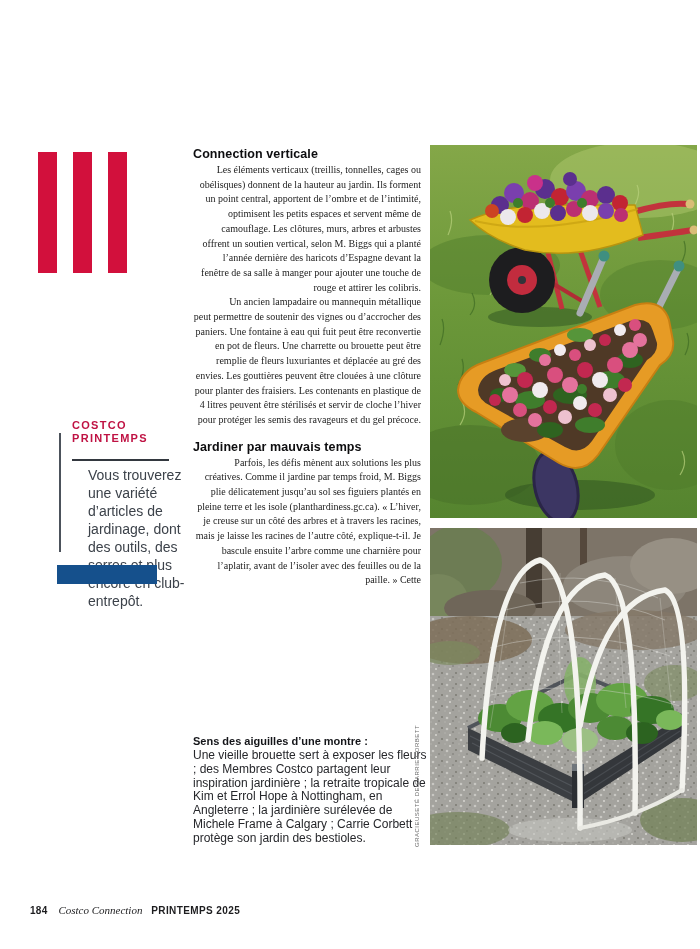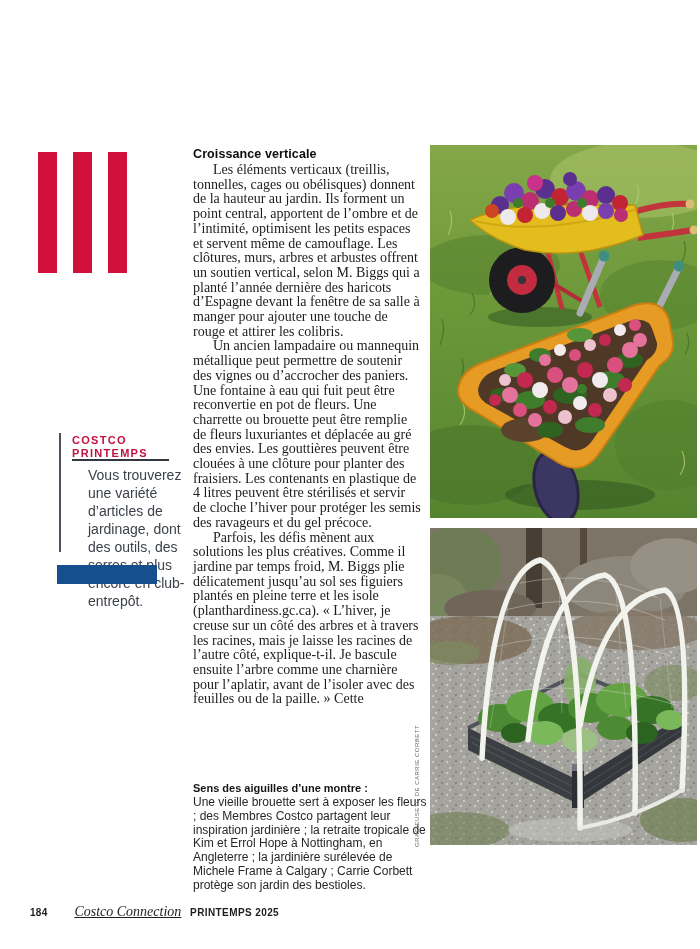--- a/index.html
+++ b/index.html
@@ -5,49 +5,49 @@
   html,body{margin:0;padding:0;}
   body{width:700px;height:949px;background:#ffffff;font-family:"Liberation Sans",sans-serif;}
   .page{position:relative;width:700px;height:949px;background:#ffffff;overflow:hidden;}
 
   
   .red-bar{position:absolute;top:152px;width:19px;height:121px;background:#d2103c;}
   .red-bar.b1{left:38px;} .red-bar.b2{left:73px;} .red-bar.b3{left:108px;}
 
   
   .sidebar-rule{position:absolute;left:59px;top:433px;width:2px;height:119px;background:#4c525b;}
-  .brand{position:absolute;left:72px;top:434px;font-size:11px;font-weight:bold;letter-spacing:1.3px;color:#bf1243;line-height:12.5px;}
+  .brand{position:absolute;left:72px;top:419px;font-size:11px;font-weight:bold;letter-spacing:1.3px;color:#bf1243;line-height:12.5px;}
   .brand span{display:block;}
   .brand-hr{position:absolute;left:72px;top:459px;width:97px;height:2px;background:#33383f;}
   .sidebar-body{position:absolute;left:88px;top:466px;width:104px;font-size:14px;line-height:18px;color:#3c424a;}
   .blue-bar{position:absolute;left:57px;top:565px;width:100px;height:19px;background:#15508c;}
 
   
   .article{position:absolute;left:193px;top:147px;width:228px;color:#1c1c1c;}
   .article .hd{font-size:12.5px;font-weight:bold;color:#0d0d0f;margin:0 0 2px 0;letter-spacing:0.1px;}
   .article .hd2{margin-top:12px;}
-  .article p{font-family:"Liberation Serif",serif;font-size:14px;line-height:14.7px;margin:0;text-indent:20px;}
-
-  
-  .caption{position:absolute;left:193px;top:782px;width:238px;color:#26272b;}
+  .article p{font-family:"Liberation Serif",serif;font-size:10px;line-height:14.7px;margin:0;text-indent:20px;text-align:right;}
+
+  
+  .caption{position:absolute;left:193px;top:735px;width:238px;color:#26272b;}
   .caption .cap-title{font-size:11px;font-weight:bold;color:#141519;margin-bottom:2px;}
   .caption .cap-body{font-size:12px;line-height:13.8px;}
 
   
   .photo-top{position:absolute;left:430px;top:145px;width:267px;height:373px;overflow:hidden;}
   .photo-bottom{position:absolute;left:430px;top:528px;width:267px;height:317px;overflow:hidden;}
   .photo-top svg,.photo-bottom svg{display:block;}
 
   
   .credit{position:absolute;left:414px;top:847px;transform-origin:0 0;transform:rotate(-90deg);font-size:6px;letter-spacing:0.5px;color:#6b6b6b;white-space:nowrap;}
 
   
   .footer{position:absolute;left:30px;top:904px;font-size:10px;color:#1d1d1f;}
   .footer .num{font-weight:bold;letter-spacing:0.3px;}
-  .footer .mag{font-family:"Liberation Serif",serif;font-style:italic;font-size:14px;margin-left:24px;text-decoration:underline;}
+  .footer .mag{font-family:"Liberation Serif",serif;font-style:italic;font-size:11px;margin-left:8px;}
   .footer .issue{font-weight:bold;margin-left:6px;letter-spacing:0.4px;}
 </style>
 </head>
 <body>
 
 <div class="page">
 
   <div class="red-bar b1"></div>
   <div class="red-bar b2"></div>
   <div class="red-bar b3"></div>
@@ -55,23 +55,24 @@
   <div class="sidebar-rule"></div>
   <div class="brand">
     <span>COSTCO</span>
     <span>PRINTEMPS</span>
   </div>
   <div class="brand-hr"></div>
   <div class="sidebar-body">Vous trouverez une variété d’articles de jardinage, dont des outils, des serres et plus encore en club-entrepôt.</div>
   <div class="blue-bar"></div>
 
   <div class="article">
-    <div class="hd">Croissance verticale</div>
+    <div class="hd">Connection verticale</div>
     <p>Les éléments verticaux (treillis, tonnelles, cages ou obélisques) donnent de la hauteur au jardin. Ils forment un point central, apportent de l’ombre et de l’intimité, optimisent les petits espaces et servent même de camouflage. Les clôtures, murs, arbres et arbustes offrent un soutien vertical, selon M. Biggs qui a planté l’année dernière des haricots d’Espagne devant la fenêtre de sa salle à manger pour ajouter une touche de rouge et attirer les colibris.</p>
     <p>Un ancien lampadaire ou mannequin métallique peut permettre de soutenir des vignes ou d’accrocher des paniers. Une fontaine à eau qui fuit peut être reconvertie en pot de fleurs. Une charrette ou brouette peut être remplie de fleurs luxuriantes et déplacée au gré des envies. Les gouttières peuvent être clouées à une clôture pour planter des fraisiers. Les contenants en plastique de 4 litres peuvent être stérilisés et servir de cloche l’hiver pour protéger les semis des ravageurs et du gel précoce.</p>
+    <div class="hd hd2">Jardiner par mauvais temps</div>
     <p>Parfois, les défis mènent aux solutions les plus créatives. Comme il jardine par temps froid, M. Biggs plie délicatement jusqu’au sol ses figuiers plantés en pleine terre et les isole (planthardiness.gc.ca). « L’hiver, je creuse sur un côté des arbres et à travers les racines, mais je laisse les racines de l’autre côté, explique-t-il. Je bascule ensuite l’arbre comme une charnière pour l’aplatir, avant de l’isoler avec des feuilles ou de la paille. » Cette</p>
   </div>
 
   <div class="caption">
     <div class="cap-title">Sens des aiguilles d’une montre :</div>
     <div class="cap-body">Une vieille brouette sert à exposer les fleurs ; des Membres Costco partagent leur inspiration jardinière ; la retraite tropicale de Kim et Errol Hope à Nottingham, en Angleterre ; la jardinière surélevée de Michele Frame à Calgary ; Carrie Corbett protège son jardin des bestioles.</div>
   </div>
 
   <div class="photo-top">
     <svg width="267" height="373" viewBox="0 0 267 373" xmlns="http://www.w3.org/2000/svg">

